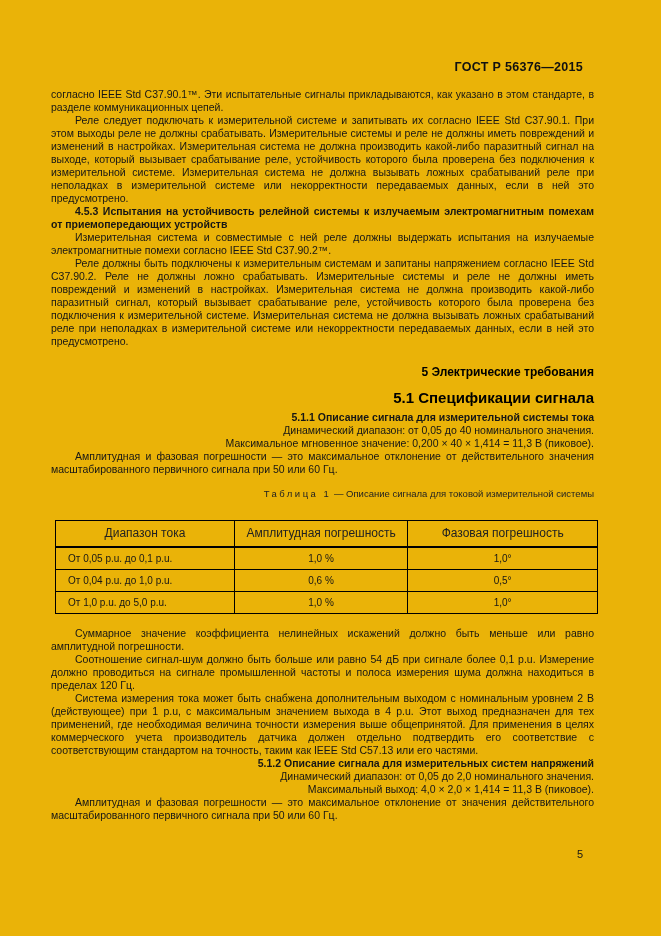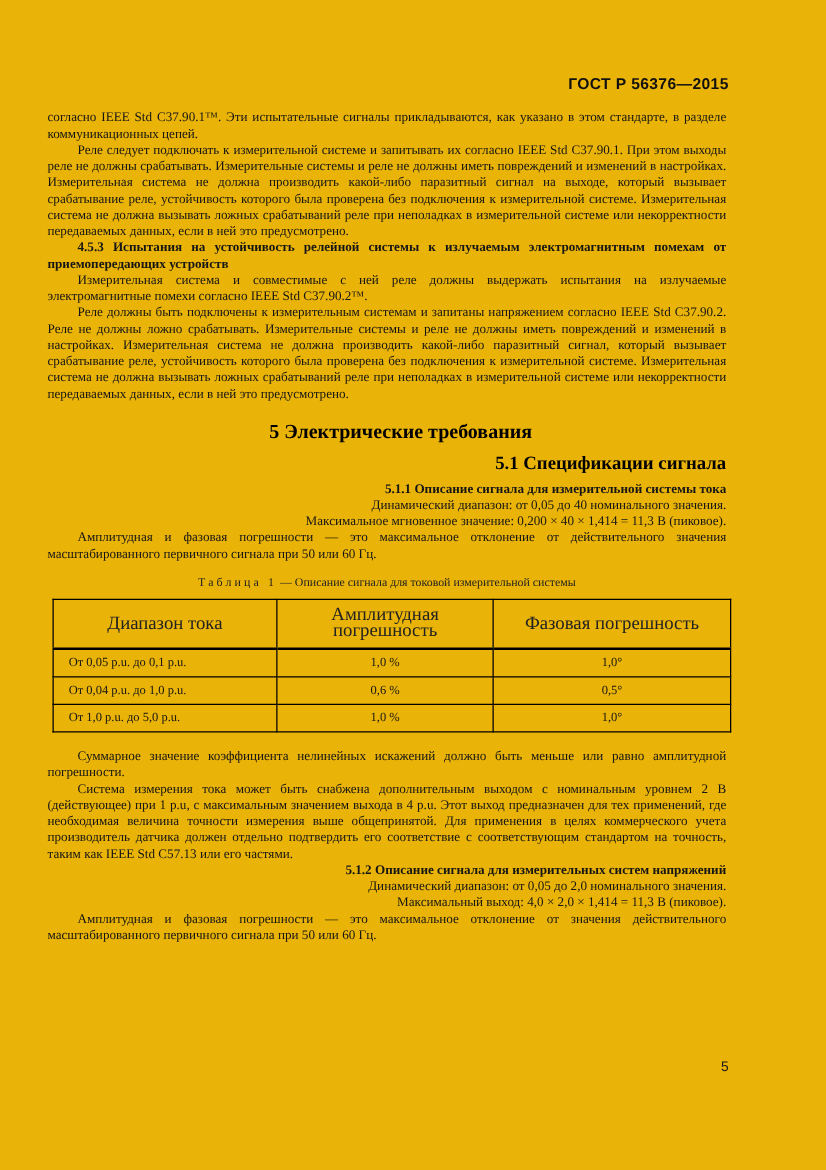--- a/index.html
+++ b/index.html
@@ -12,49 +12,49 @@
     color:#161616;
     box-sizing:border-box;
   }
   .running-header{
     position:absolute;top:60px;left:40px;right:78px;
     text-align:right;
     font-size:12.5px;font-weight:bold;color:#111;
     letter-spacing:.3px;
   }
   .body{
-    position:absolute;top:88px;left:38px;width:543px;
-    font-size:10.5px;line-height:13px;font-family:Liberation Serif, serif;
+    position:absolute;top:88px;left:51px;width:543px;
+    font-size:10.5px;line-height:13px;
   }
   p{margin:0;text-align:justify;}
   p.ind{text-indent:24px;}
   p.spec{text-align:right;}
   .bold{font-weight:bold;}
   .h5{
-    font-size:16px;font-weight:bold;color:#000;
-    margin:15px 0 10px 0;text-indent:22px;line-height:18px;text-align:center;
+    font-size:12px;font-weight:bold;color:#000;
+    margin:15px 0 10px 0;text-indent:22px;line-height:18px;text-align:right;
   }
   .h51{
     font-size:15px;font-weight:bold;color:#000;
     margin:10px 0 7px 0;text-indent:22px;line-height:13px;text-align:right;
   }
   .caption{
-    margin-top:11px;margin-bottom:5px;
-    font-size:9.5px;text-align:center;color:#222;
+    margin-top:11px;margin-bottom:20px;
+    font-size:9.5px;text-align:right;color:#222;
   }
   .cap-label{letter-spacing:2.5px;}
   table.gost{
     width:100%;
     border-collapse:collapse;
     margin:0 0 3px 4px;
     table-layout:fixed;
   }
   table.gost th{
     border:1px solid #000;border-top:1.5px solid #000;border-bottom:2.5px solid #000;
-    font-size:15px;font-weight:normal;color:#222;
+    font-size:12px;font-weight:normal;color:#222;
     padding:6px 4px;text-align:center;
   }
   table.gost td{
     border:1px solid #000;
     font-size:10px;color:#161616;
     padding:4px 0;text-align:center;
     height:11px;
   }
   table.gost td.range{text-align:left;padding-left:12px;}
   table.gost tr:last-child td{border-bottom:1.5px solid #000;}
@@ -121,20 +121,21 @@
         </tr>
         <tr>
           <td class="range">От 1,0 p.u. до 5,0 p.u.</td>
           <td>1,0 %</td>
           <td>1,0°</td>
         </tr>
       </tbody>
     </table>
 
     <p class="ind after-table">Суммарное значение коэффициента нелинейных искажений должно быть меньше или равно амплитудной погрешности.</p>
+    <p class="ind">Соотношение сигнал-шум должно быть больше или равно 54 дБ при сигнале более 0,1 p.u. Измерение должно проводиться на сигнале промышленной частоты и полоса измерения шума должна находиться в пределах 120 Гц.</p>
     <p class="ind">Система измерения тока может быть снабжена дополнительным выходом с номинальным уровнем 2 В (действующее) при 1 p.u, с максимальным значением выхода в 4 p.u. Этот выход предназначен для тех применений, где необходимая величина точности измерения выше общепринятой. Для применения в целях коммерческого учета производитель датчика должен отдельно подтвердить его соответствие с соответствующим стандартом на точность, таким как IEEE Std C57.13 или его частями.</p>
 
     <p class="ind bold spec">5.1.2  Описание сигнала для измерительных систем напряжений</p>
     <p class="ind spec">Динамический диапазон: от 0,05 до 2,0 номинального значения.</p>
     <p class="ind spec">Максимальный выход: 4,0 × 2,0 × 1,414 = 11,3 В (пиковое).</p>
     <p class="ind">Амплитудная и фазовая погрешности — это максимальное отклонение от значения действительного масштабированного первичного сигнала при 50 или 60 Гц.</p>
 
   </div>
 
   <div class="page-number">5</div>

